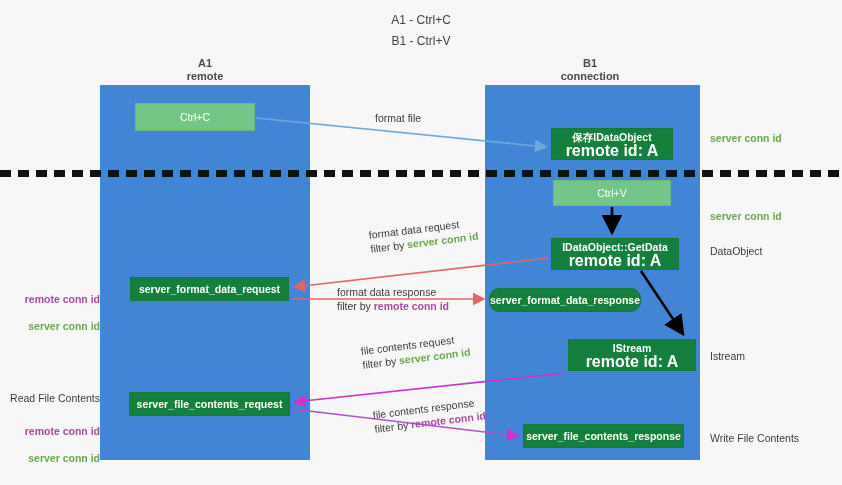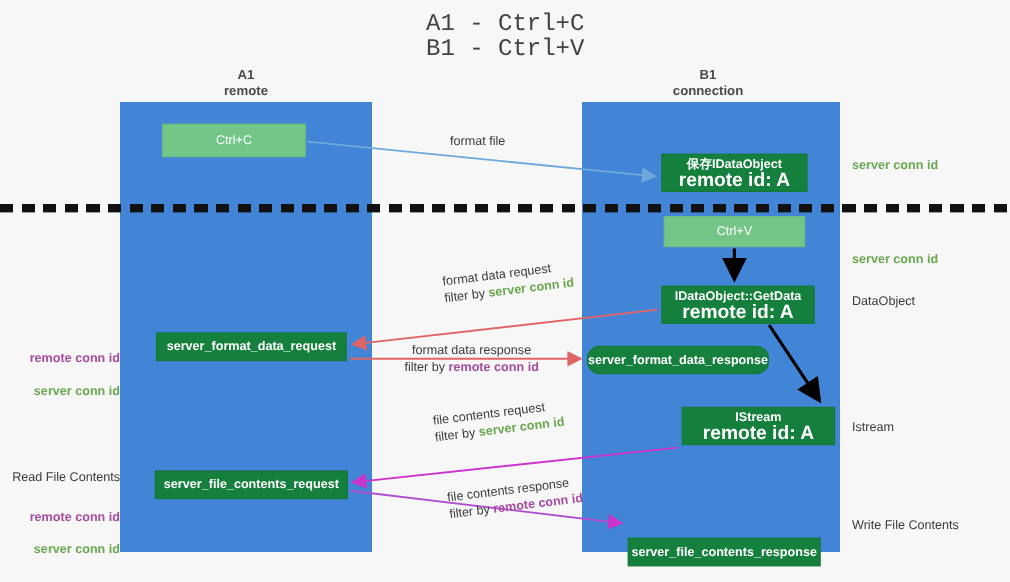--- a/index.html
+++ b/index.html
@@ -8,23 +8,22 @@
     background:#f7f7f7;
     font-family:"Liberation Sans","DejaVu Sans",sans-serif;
     color:#3c3c3c;
   }
   #stage{position:absolute;left:0;top:0;width:842px;height:485px;}
   .abs{position:absolute;}
 
   
   #title{
     left:0;top:10px;width:842px;text-align:center;
-    font-size:20px;line-height:21px;color:#434343;
+    font-size:12px;line-height:21px;color:#434343;
     white-space:pre-line;
-    font-family:Liberation Mono, monospace;
   }
 
   
   .lane-head{
     text-align:center;font-size:11px;line-height:13px;color:#4a4a4a;
     white-space:pre-line;
     font-weight:bold;
   }
   #head-a1{left:120px;top:57px;width:170px;}
   #head-b1{left:505px;top:57px;width:170px;}
@@ -52,21 +51,21 @@
   .box .l2{font-size:16px;}
 
   #box-ctrlc{left:135px;top:103px;width:120px;height:28px;}
   #box-ctrlv{left:553px;top:180px;width:118px;height:26px;}
   #box-save-ido{left:551px;top:128px;width:122px;height:32px;}
   #box-getdata{left:551px;top:238px;width:128px;height:32px;}
   #box-istream{left:568px;top:339px;width:128px;height:32px;}
   #box-fmt-req{left:130px;top:277px;width:159px;height:24px;}
   #box-fmt-resp{left:489px;top:288px;width:152px;height:24px;border-radius:11px;}
   #box-file-req{left:129px;top:392px;width:161px;height:24px;}
-  #box-file-resp{left:523px;top:448px;width:161px;height:24px;}
+  #box-file-resp{left:523px;top:424px;width:161px;height:24px;}
 
   
   .side{font-size:10.5px;line-height:13.5px;white-space:pre-line;}
   .green-txt{color:#6aa84f;font-weight:bold;}
   .purple-txt{color:#a64d9e;font-weight:bold;}
   .dark-txt{color:#3c3c3c;}
 
   #ann-conn-1{left:710px;top:132px;}
   #ann-conn-2{left:710px;top:210px;}
   #ann-dataobject{left:710px;top:245px;}
@@ -78,21 +77,21 @@
   #ann-left-2{left:8px;top:411px;width:92px;text-align:right;}
 
   
   .elabel{
     font-size:10.5px;line-height:14px;color:#3c3c3c;white-space:nowrap;
   }
   .elabel .sub{display:block;}
   #lab-format-list{left:375px;top:111px;}
 
   #lab-fmt-req{left:368px;top:228px;transform:rotate(-7deg);transform-origin:left top;}
-  #lab-fmt-resp{left:337px;top:285px;text-align:center;}
+  #lab-fmt-resp{left:337px;top:285px;}
   #lab-file-req{left:360px;top:344px;transform:rotate(-7deg);transform-origin:left top;}
   #lab-file-resp{left:372px;top:408px;transform:rotate(-7deg);transform-origin:left top;}
 
   svg#wires{position:absolute;left:0;top:0;width:842px;height:485px;overflow:visible;}
 </style>
 </head>
 <body>
 
 <div id="stage">
 

